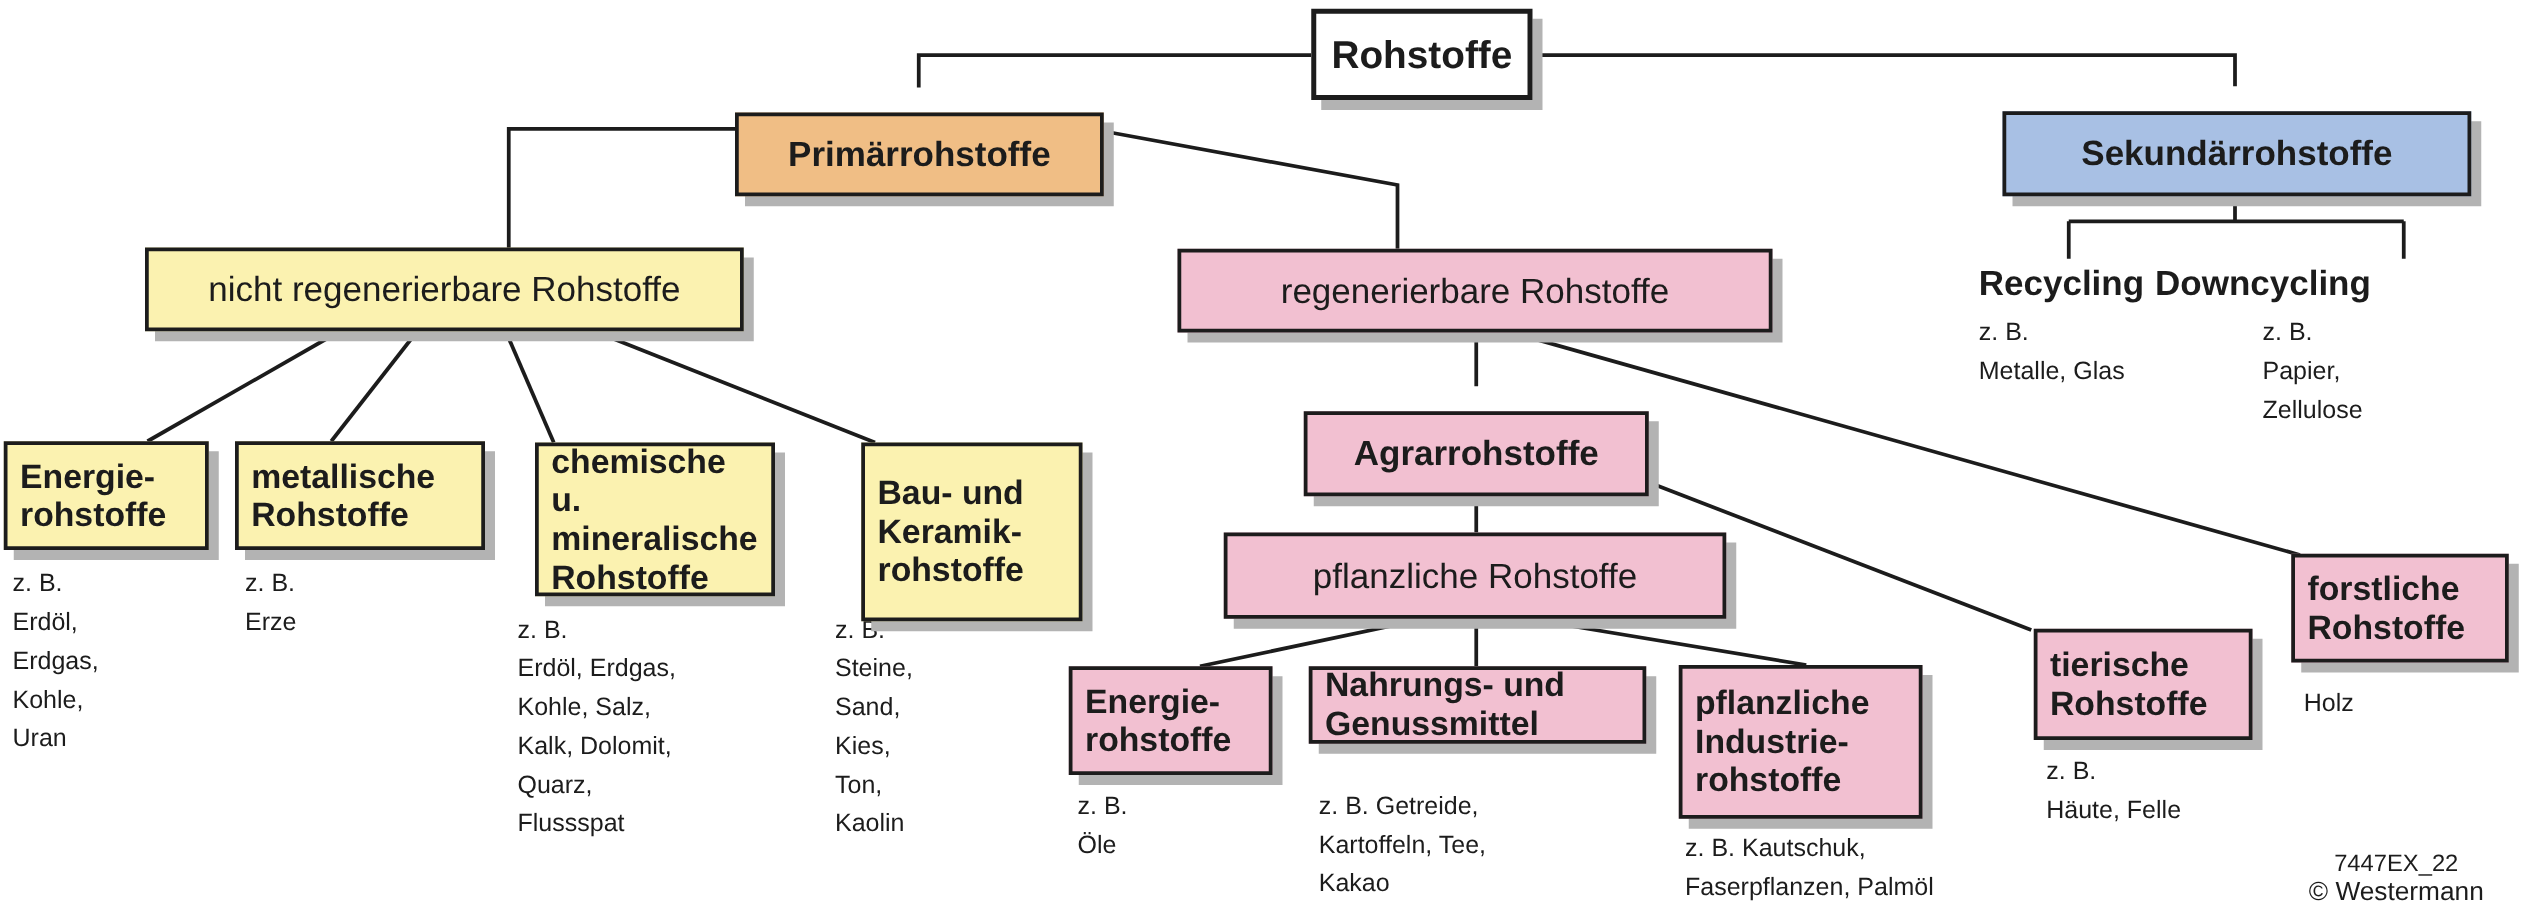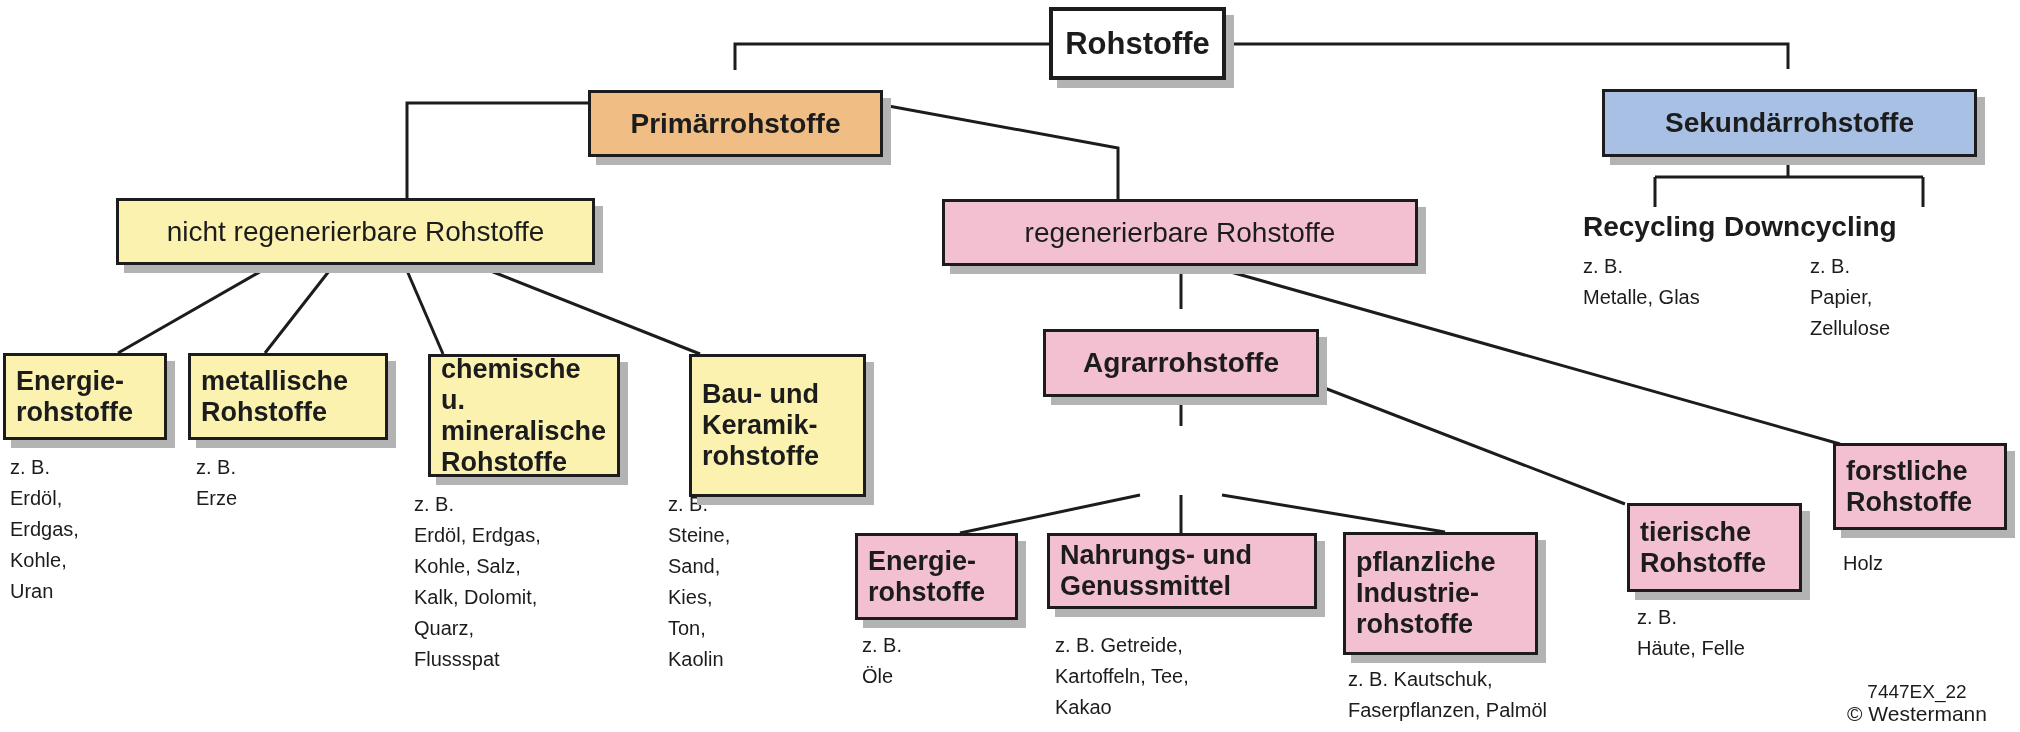--- a/index.html
+++ b/index.html
@@ -80,20 +80,23 @@
   </div>
 
   <div class="node big pink" style="left:942px;top:199px;width:476px;height:67px">
     <span class="lbl">regenerierbare Rohstoffe</span>
   </div>
 
   <div class="node big bold pink" style="left:1043px;top:309px;width:276px;height:68px">
     <span class="lbl">Agrarrohstoffe</span>
   </div>
 
+  <div class="node big pink" style="left:979px;top:426px;width:402px;height:69px">
+    <span class="lbl">pflanzliche Rohstoffe</span>
+  </div>
 
   <div class="node leaf yellow" style="left:3px;top:353px;width:164px;height:87px">
     <span class="lbl">Energie-
 rohstoffe</span>
   </div>
   <div class="node leaf yellow" style="left:188px;top:353px;width:200px;height:87px">
     <span class="lbl">metallische
 Rohstoffe</span>
   </div>
   <div class="node leaf yellow" style="left:428px;top:354px;width:192px;height:123px">
@@ -104,21 +107,21 @@
   <div class="node leaf yellow" style="left:689px;top:354px;width:177px;height:143px">
     <span class="lbl">Bau- und
 Keramik-
 rohstoffe</span>
   </div>
 
   <div class="node leaf pink" style="left:855px;top:533px;width:163px;height:87px">
     <span class="lbl">Energie-
 rohstoffe</span>
   </div>
-  <div class="node leaf pink" style="left:1047px;top:533px;width:270px;height:76px">
+  <div class="node leaf pink" style="left:1047px;top:533px;width:270px;height:62px">
     <span class="lbl">Nahrungs- und
 Genussmittel</span>
   </div>
   <div class="node leaf pink" style="left:1343px;top:532px;width:195px;height:123px">
     <span class="lbl">pflanzliche
 Industrie-
 rohstoffe</span>
   </div>
   <div class="node leaf pink" style="left:1627px;top:503px;width:175px;height:89px">
     <span class="lbl">tierische

